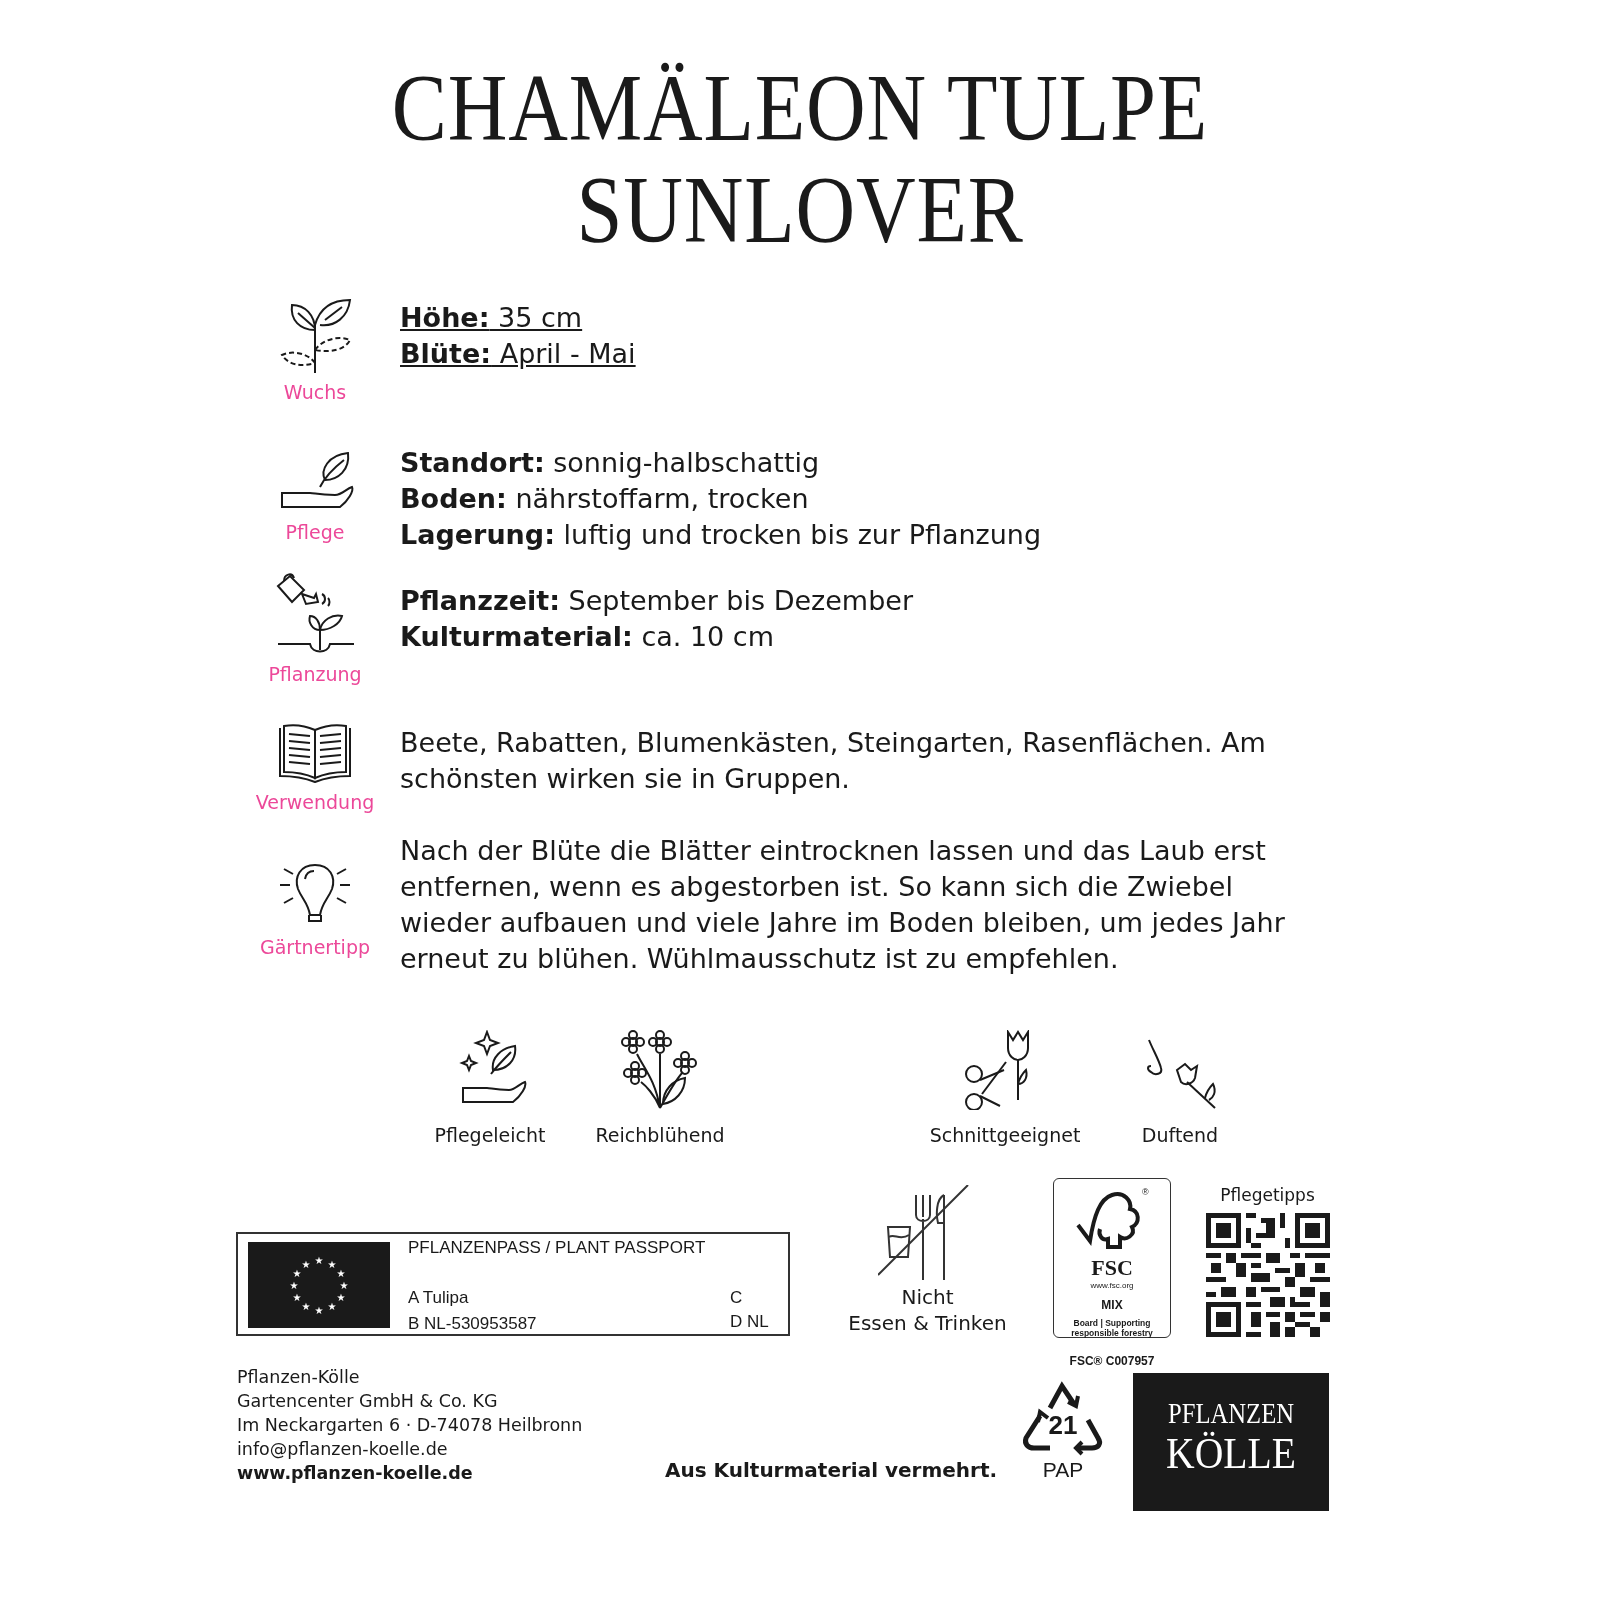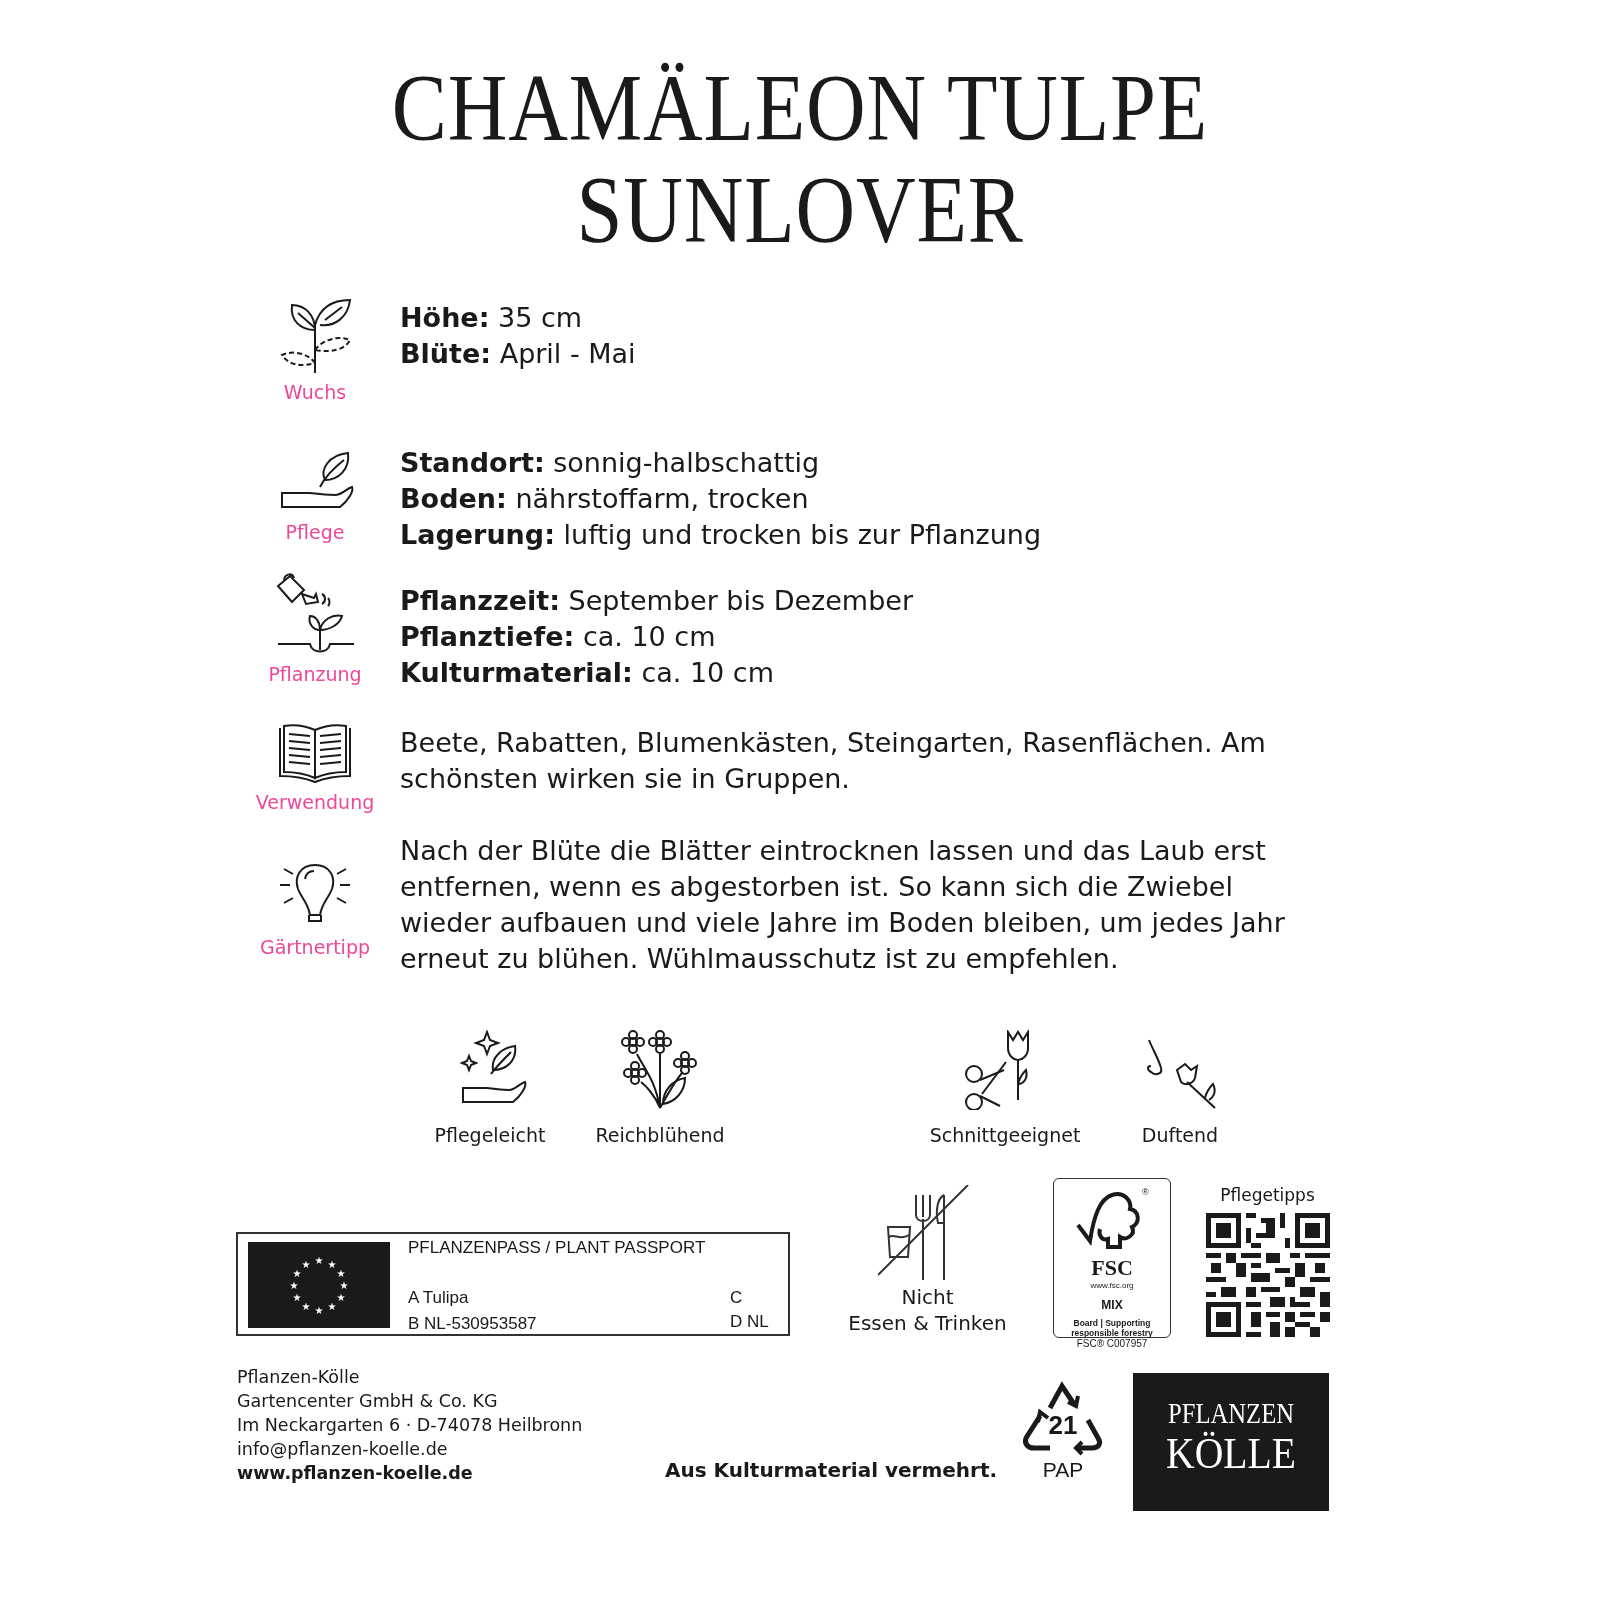--- a/index.html
+++ b/index.html
@@ -34,21 +34,21 @@
 
   .no-eat { position: absolute; left: 840px; top: 1185px; width: 175px; text-align: center; }
   .no-eat .lbl { font-size: 20px; line-height: 26px; }
 
   .fsc { position: absolute; left: 1053px; top: 1178px; width: 118px; height: 160px; border: 1.5px solid #333;
          border-radius: 6px; box-sizing: border-box; text-align: center; font-family: "Liberation Sans", sans-serif; }
   .fsc .name { font-family: "Liberation Serif", serif; font-weight: 700; font-size: 22px; margin-top: -2px; }
   .fsc .url { font-size: 8px; }
   .fsc .mix { font-size: 12px; font-weight: 700; margin-top: 8px; }
   .fsc .board { font-size: 8.5px; font-weight: 700; line-height: 10px; margin-top: 6px; }
-  .fsc .code { font-size: 10px; font-weight: 400; margin-top: 0; }
+  .fsc .code { font-size: 12px; font-weight: 700; margin-top: 16px; }
 
   .qr-wrap { position: absolute; left: 1200px; top: 1185px; width: 135px; text-align: center; }
   .qr-wrap .lbl { font-size: 17px; margin-bottom: 8px; }
   .qr { width: 124px; height: 124px; margin: 0 auto; display: block; }
 
   .address { position: absolute; left: 237px; top: 1365px; font-size: 17.5px; line-height: 24px; }
   .address .web { font-weight: 700; }
   .cultivation { position: absolute; left: 665px; top: 1458px; font-size: 20px; font-weight: 700; }
   .recycle { position: absolute; left: 1018px; top: 1378px; width: 90px; text-align: center; }
   .recycle .pap { font-family: "Liberation Sans", sans-serif; font-weight: 400; font-size: 21px; margin-top: -4px; }
@@ -69,21 +69,21 @@
       <path d="M45 78 V30"></path>
       <path d="M45 35 C30 35 20 25 22 10 C35 10 45 20 45 35 Z"></path>
       <path d="M28 18 L45 33"></path>
       <path d="M45 30 C50 12 62 5 80 5 C78 22 65 32 50 30"></path>
       <path d="M55 25 L72 12"></path>
       <path d="M45 55 C52 45 68 40 80 45 C75 55 60 58 45 55" stroke-dasharray="5 3"></path>
       <path d="M45 68 C38 58 22 55 12 60 C18 70 32 72 45 68" stroke-dasharray="5 3"></path>
     </svg>
     <div class="icon-label">Wuchs</div>
   </div>
-  <div class="text-col" style="top:5px;">
+  <div class="text-col" style="top:5px;text-decoration:underline;">
     <div><b>Höhe:</b><span> 35 cm</span></div>
     <div><b>Blüte:</b><span> April - Mai</span></div>
   </div>
 </div>
 
 <div class="row" style="top:445px;">
   <div class="icon-col">
     <svg width="90" height="70" viewBox="0 0 90 70" fill="none" stroke="#1a1a1a" stroke-width="2">
       <path d="M55 35 C50 25 58 10 78 8 C80 25 68 35 55 35 Z"></path>
       <path d="M50 42 C55 32 65 22 74 15"></path>
@@ -108,21 +108,20 @@
       <path d="M58 26 C60 28 60 32 58 34"></path>
       <path d="M8 72 H40 C42 82 58 82 60 72 H84"></path>
       <path d="M50 78 V55"></path>
       <path d="M50 58 C42 58 38 50 40 44 C46 44 50 50 50 58"></path>
       <path d="M50 58 C52 48 62 42 72 44 C70 52 60 58 50 58"></path>
     </svg>
     <div class="icon-label">Pflanzung</div>
   </div>
   <div class="text-col" style="top:11px;">
     <div><b>Pflanzzeit:</b><span> September bis Dezember</span></div>
-    <div><b>Pflanztiefe:</b><span> ca. 10 cm</span></div>
     <div><b>Kulturmaterial:</b><span> ca. 10 cm</span></div>
   </div>
 </div>
 
 <div class="row" style="top:720px;">
   <div class="icon-col">
     <svg width="90" height="65" viewBox="0 0 90 65" fill="none" stroke="#1a1a1a" stroke-width="2">
       <path d="M10 8 V56 C25 56 35 58 45 62 C55 58 65 56 80 56 V8"></path>
       <path d="M14 6 V52 C26 52 36 54 45 58 V10 C36 6 26 4 14 6 Z"></path>
       <path d="M76 6 V52 C64 52 54 54 45 58 V10 C54 6 64 4 76 6 Z"></path>

